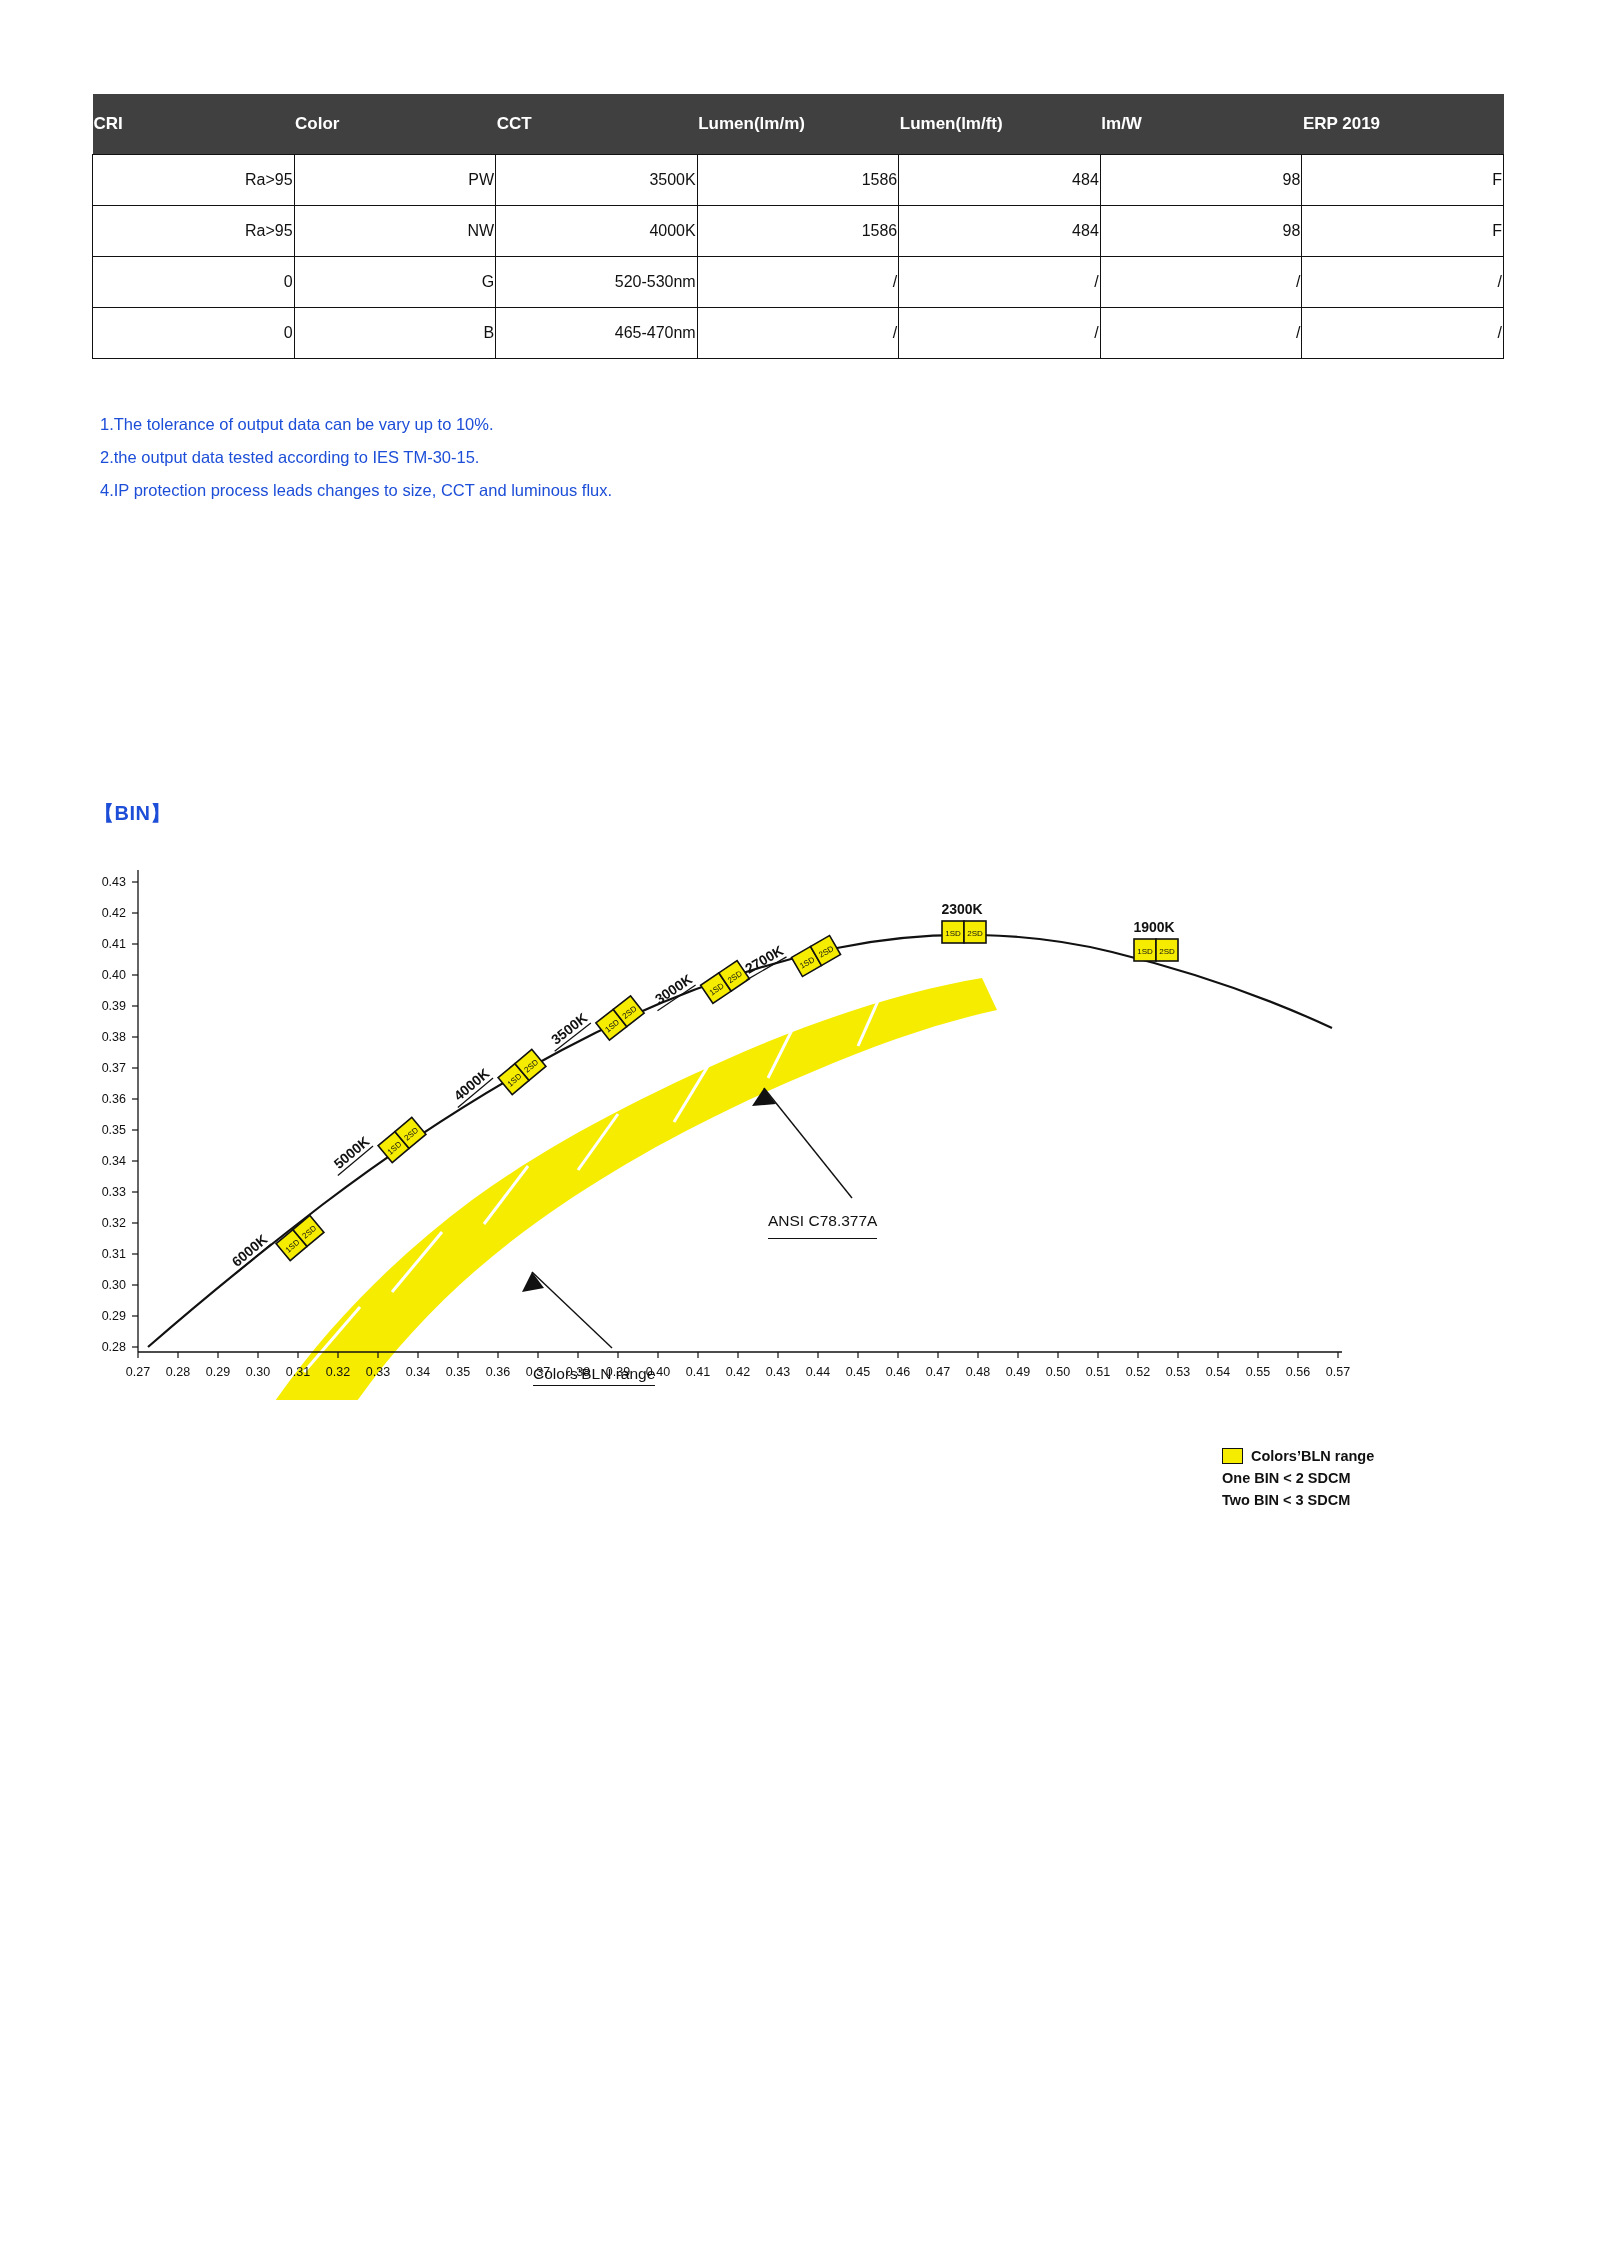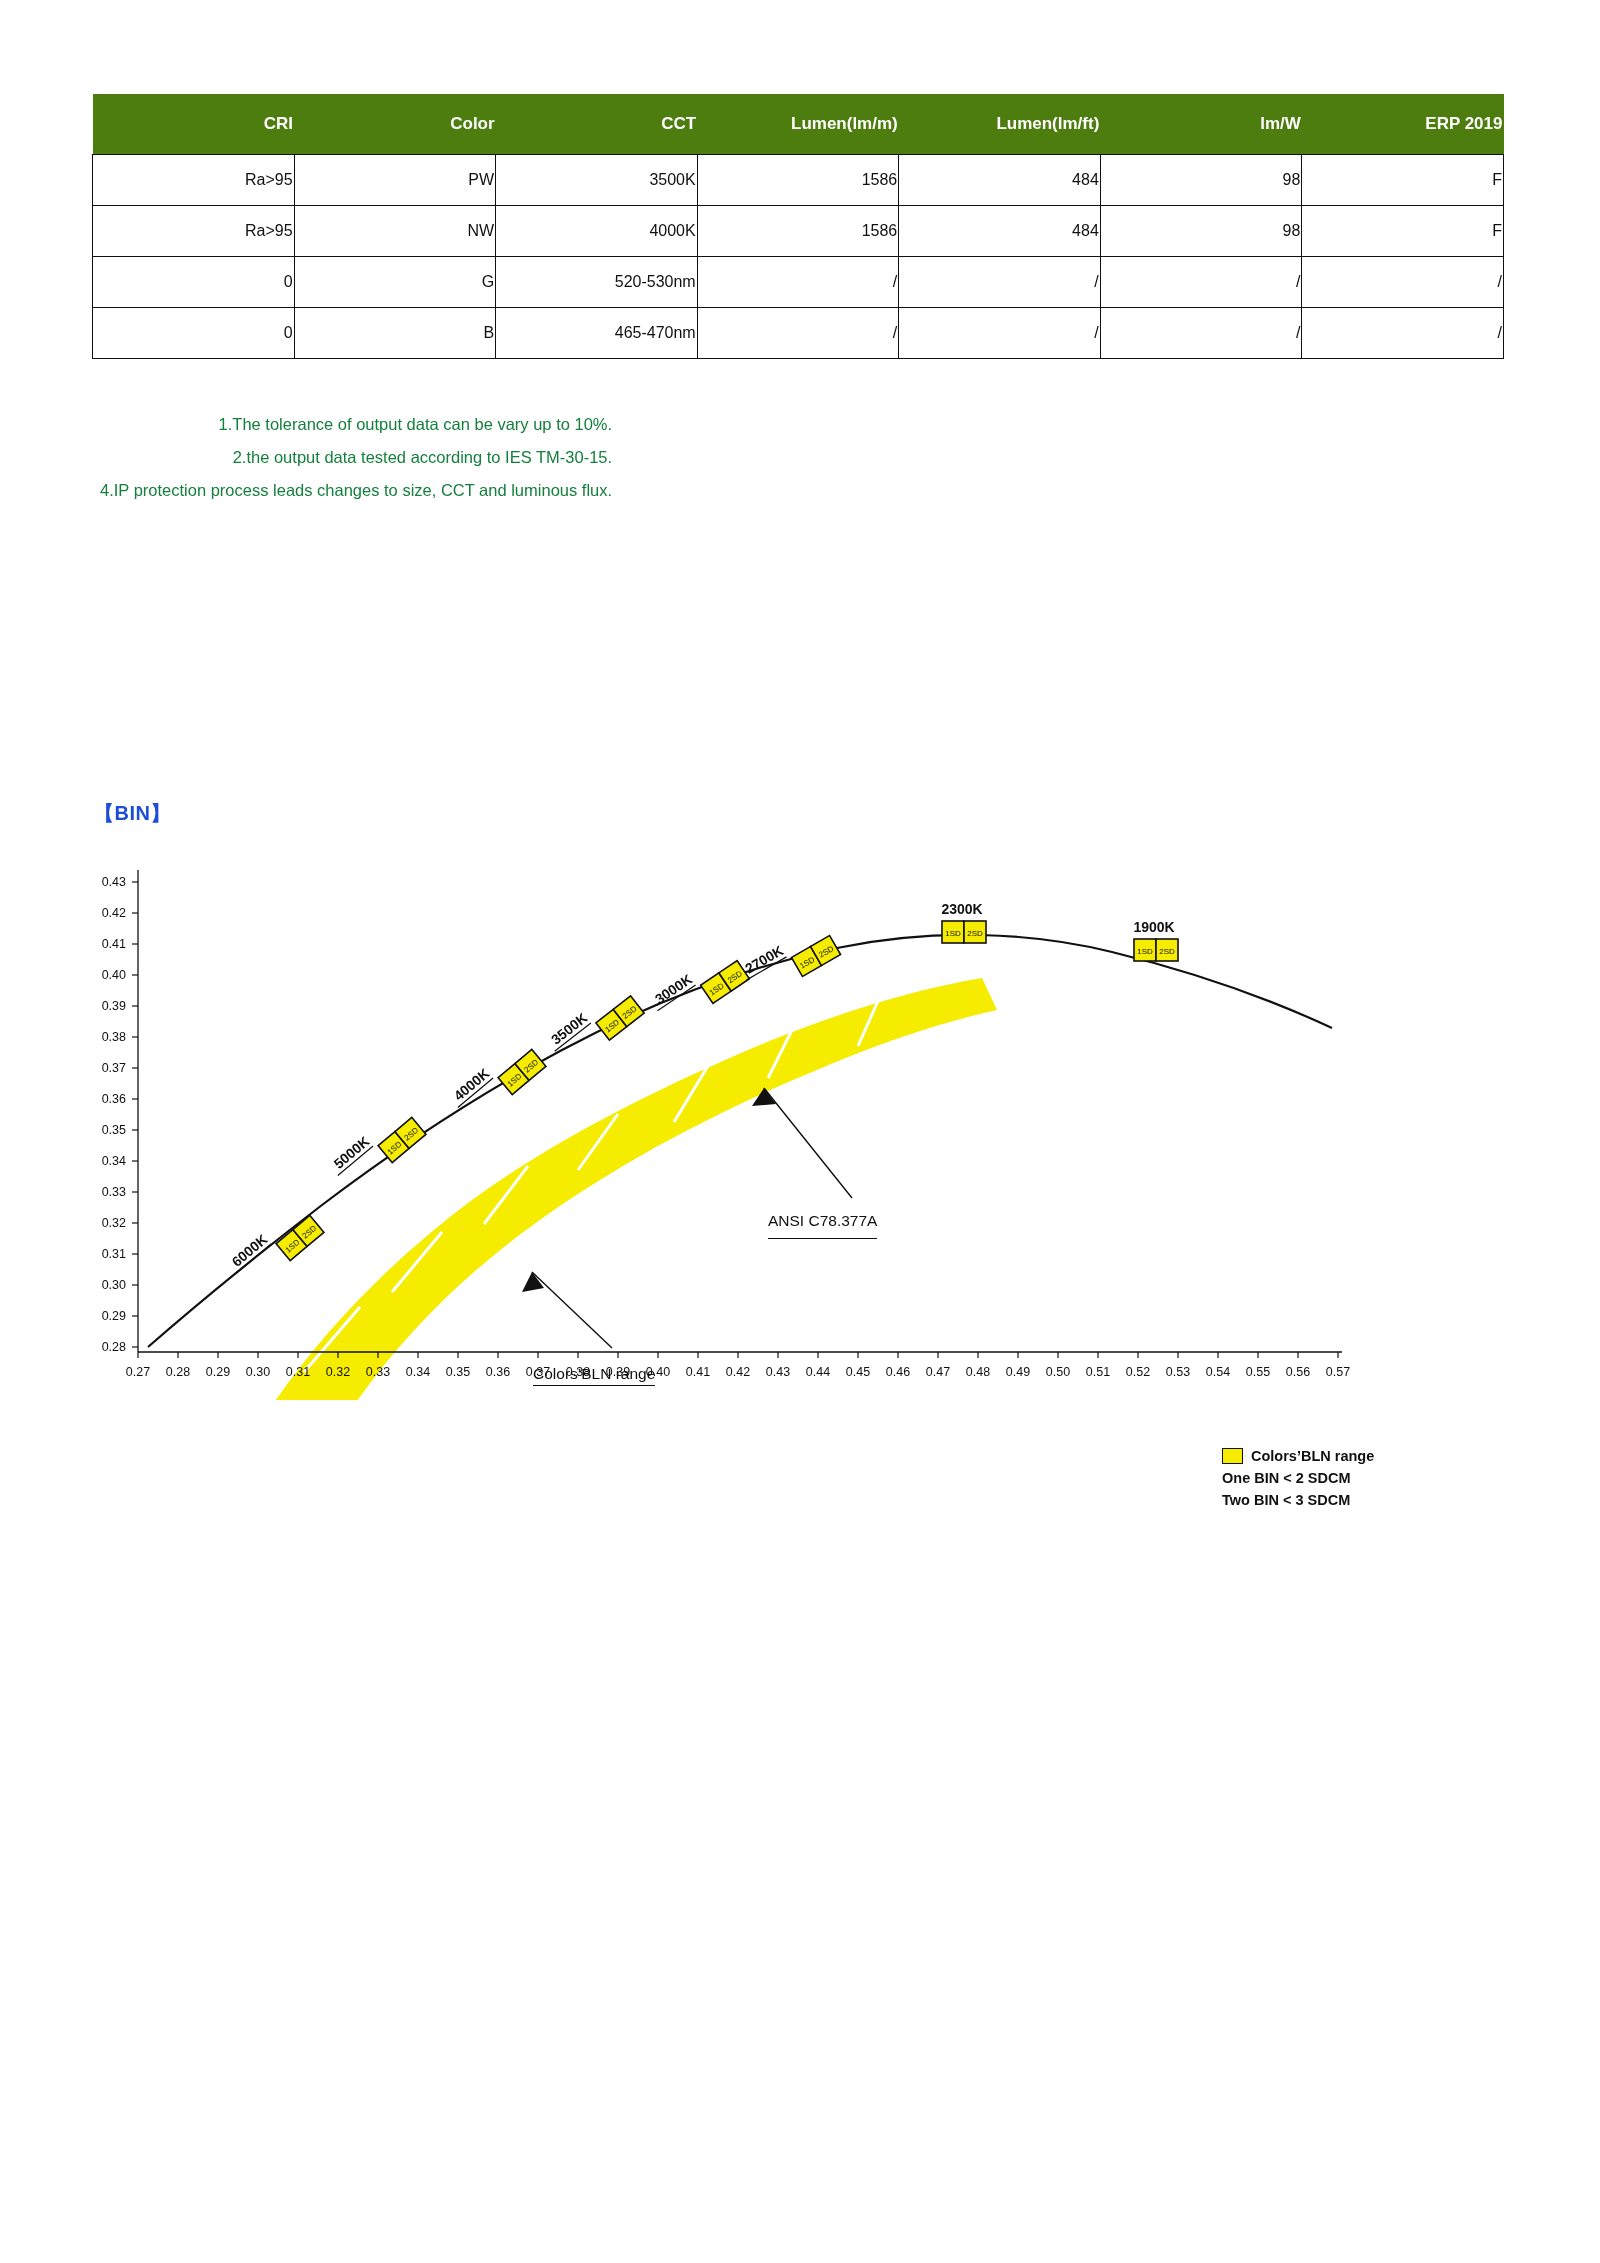--- a/index.html
+++ b/index.html
@@ -22,48 +22,47 @@
     left: 92px;
     top: 94px;
     width: 1412px;
   }
   table.spec {
     border-collapse: collapse;
     width: 100%;
     table-layout: fixed;
   }
   table.spec th {
-    background: #4d7c0f;
+    background: #404040;
     color: #ffffff;
     font-size: 17px;
     font-weight: 700;
     height: 58px;
-    text-align: right;
+    text-align: left;
     border: none;
   }
   table.spec td {
     border: 1px solid #111111;
     height: 48px;
     text-align: right;
     font-size: 16px;
     color: #111111;
     font-weight: 400;
   }
   table.spec tr td:first-child { border-left: 1px solid #111; }
   table.spec tr td:last-child { border-right: 1px solid #111; }
 
   
   .notes {
     position: absolute;
     left: 100px;
     top: 408px;
     font-size: 16.5px;
     line-height: 33px;
-    color: #15803d;
-    text-align: right;
+    color: #1d4ed8;
   }
   .notes div { white-space: nowrap; }
 
   
   .bin-heading {
     position: absolute;
     left: 94px;
     top: 800px;
     font-size: 20px;
     font-weight: 700;

